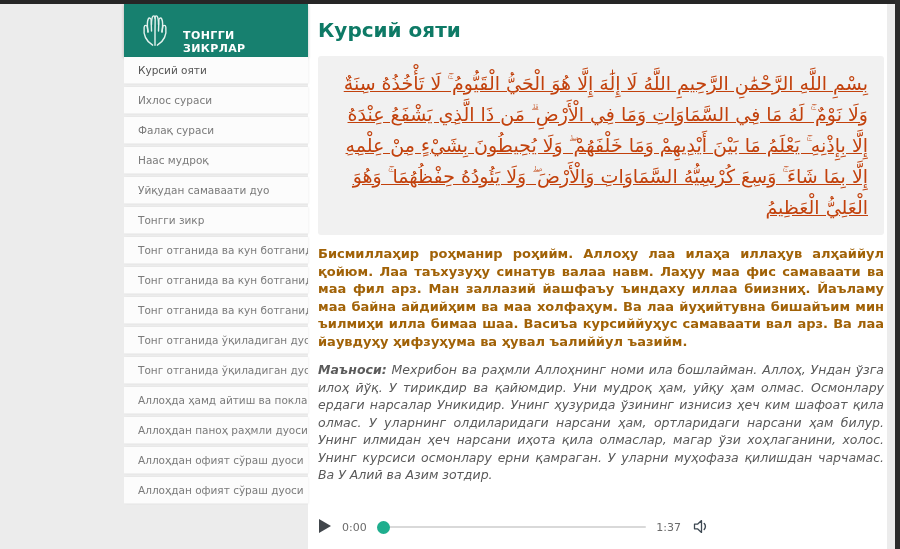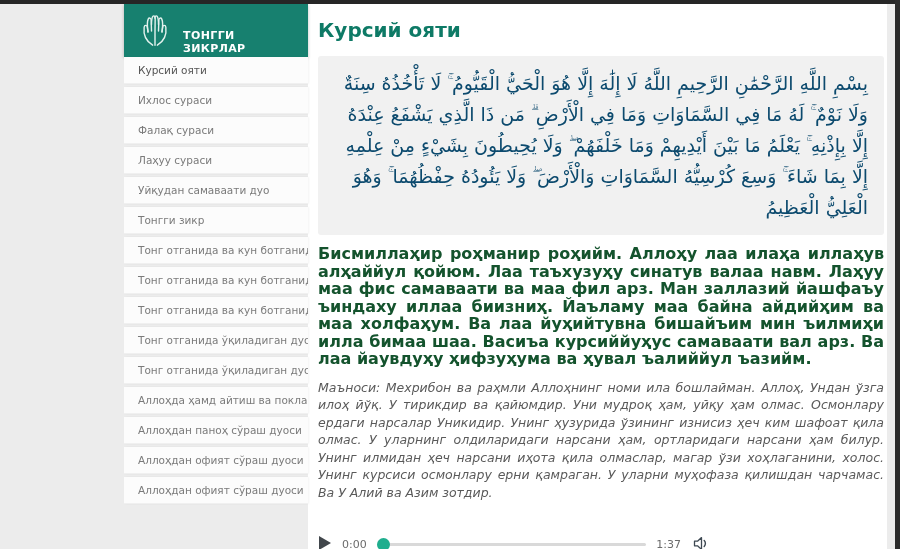--- a/index.html
+++ b/index.html
@@ -36,31 +36,31 @@
   }
   .menu-item.active { color:#555555; }
 
   
   .main { position:absolute; top:4px; left:318px; width:566px; }
   .page-title { margin-top:14px; font-size:20px; font-weight:bold; color:#0e7a66; }
   .arabic-box {
     margin-top:14px; background:#f1f1f1; border-radius:3px;
     padding:12px 16px; direction:rtl; text-align:right;
     font-family:"DejaVu Sans",sans-serif;
-    font-size:19px; line-height:31px; color:#0c4a6e;
+    font-size:19px; line-height:31px; color:#c2410c;text-decoration:underline;
   }
   .translit {
-    margin-top:10px; font-size:16px; line-height:17.5px;
-    font-weight:bold; color:#14532d; text-align:justify;
+    margin-top:10px; font-size:13px; line-height:17.5px;
+    font-weight:bold; color:#a16207; text-align:justify;
   }
   .meaning {
     margin-top:11px; font-size:12.5px; line-height:17.5px;
     font-style:italic; color:#5a5a5a; text-align:justify;
   }
-  .meaning .lbl { font-weight:normal; }
+  .meaning .lbl { font-weight:bold; }
 
   .player {
     margin-top:22px; width:392px; height:28px;
     display:flex; align-items:flex-end; gap:10px;
   }
   .play-btn { width:14px; height:16px; cursor:pointer; display:flex; }
   .time { font-size:11px; color:#6b6b6b; }
   .track-wrap { flex:1; position:relative; height:14px; cursor:pointer; }
   .track { position:absolute; top:6px; left:0; right:0; height:2.5px; background:#d9d9d9; border-radius:2px; }
   .knob {
@@ -87,30 +87,30 @@
         <path d="M27.4 19 C28.4 12 28.2 7.5 27.2 5.4 C26.3 3.6 24.1 4.1 24.1 6.4 L23.7 18"></path>
         <path d="M23.7 11 C23.7 7 23.3 4 22.3 2.6 C21.5 1.5 19.7 1.9 19.8 4.3"></path>
       </svg>
     </span>
     <span class="app-title">ТОНГГИ ЗИКРЛАР</span>
   </div>
   <div class="menu">
     <div class="menu-item active">Курсий ояти</div>
     <div class="menu-item">Ихлос сураси</div>
     <div class="menu-item">Фалақ сураси</div>
-    <div class="menu-item">Лаҳуу сураси</div>
+    <div class="menu-item">Наас мудроқ</div>
     <div class="menu-item">Уйқудан самаваати дуо</div>
     <div class="menu-item">Тонгги зикр</div>
     <div class="menu-item">Тонг отганида ва кун ботганида</div>
     <div class="menu-item">Тонг отганида ва кун ботганида</div>
     <div class="menu-item">Тонг отганида ва кун ботганида</div>
     <div class="menu-item">Тонг отганида ўқиладиган дуо</div>
     <div class="menu-item">Тонг отганида ўқиладиган дуо</div>
     <div class="menu-item">Аллоҳда ҳамд айтиш ва поклаш</div>
-    <div class="menu-item">Аллоҳдан паноҳ сўраш дуоси</div>
+    <div class="menu-item">Аллоҳдан паноҳ раҳмли дуоси</div>
     <div class="menu-item">Аллоҳдан офият сўраш дуоси</div>
     <div class="menu-item">Аллоҳдан офият сўраш дуоси</div>
   </div>
 </div>
 
 <div class="main">
   <div class="page-title">Курсий ояти</div>
 
   <div class="arabic-box">بِسْمِ اللَّهِ الرَّحْمَٰنِ الرَّحِيمِ اللَّهُ لَا إِلَٰهَ إِلَّا هُوَ الْحَيُّ الْقَيُّومُ ۚ لَا تَأْخُذُهُ سِنَةٌ وَلَا نَوْمٌ ۚ لَهُ مَا فِي السَّمَاوَاتِ وَمَا فِي الْأَرْضِ ۗ مَن ذَا الَّذِي يَشْفَعُ عِنْدَهُ إِلَّا بِإِذْنِهِ ۚ يَعْلَمُ مَا بَيْنَ أَيْدِيهِمْ وَمَا خَلْفَهُمْ ۖ وَلَا يُحِيطُونَ بِشَيْءٍ مِنْ عِلْمِهِ إِلَّا بِمَا شَاءَ ۚ وَسِعَ كُرْسِيُّهُ السَّمَاوَاتِ وَالْأَرْضَ ۖ وَلَا يَئُودُهُ حِفْظُهُمَا ۚ وَهُوَ الْعَلِيُّ الْعَظِيمُ</div>
 

